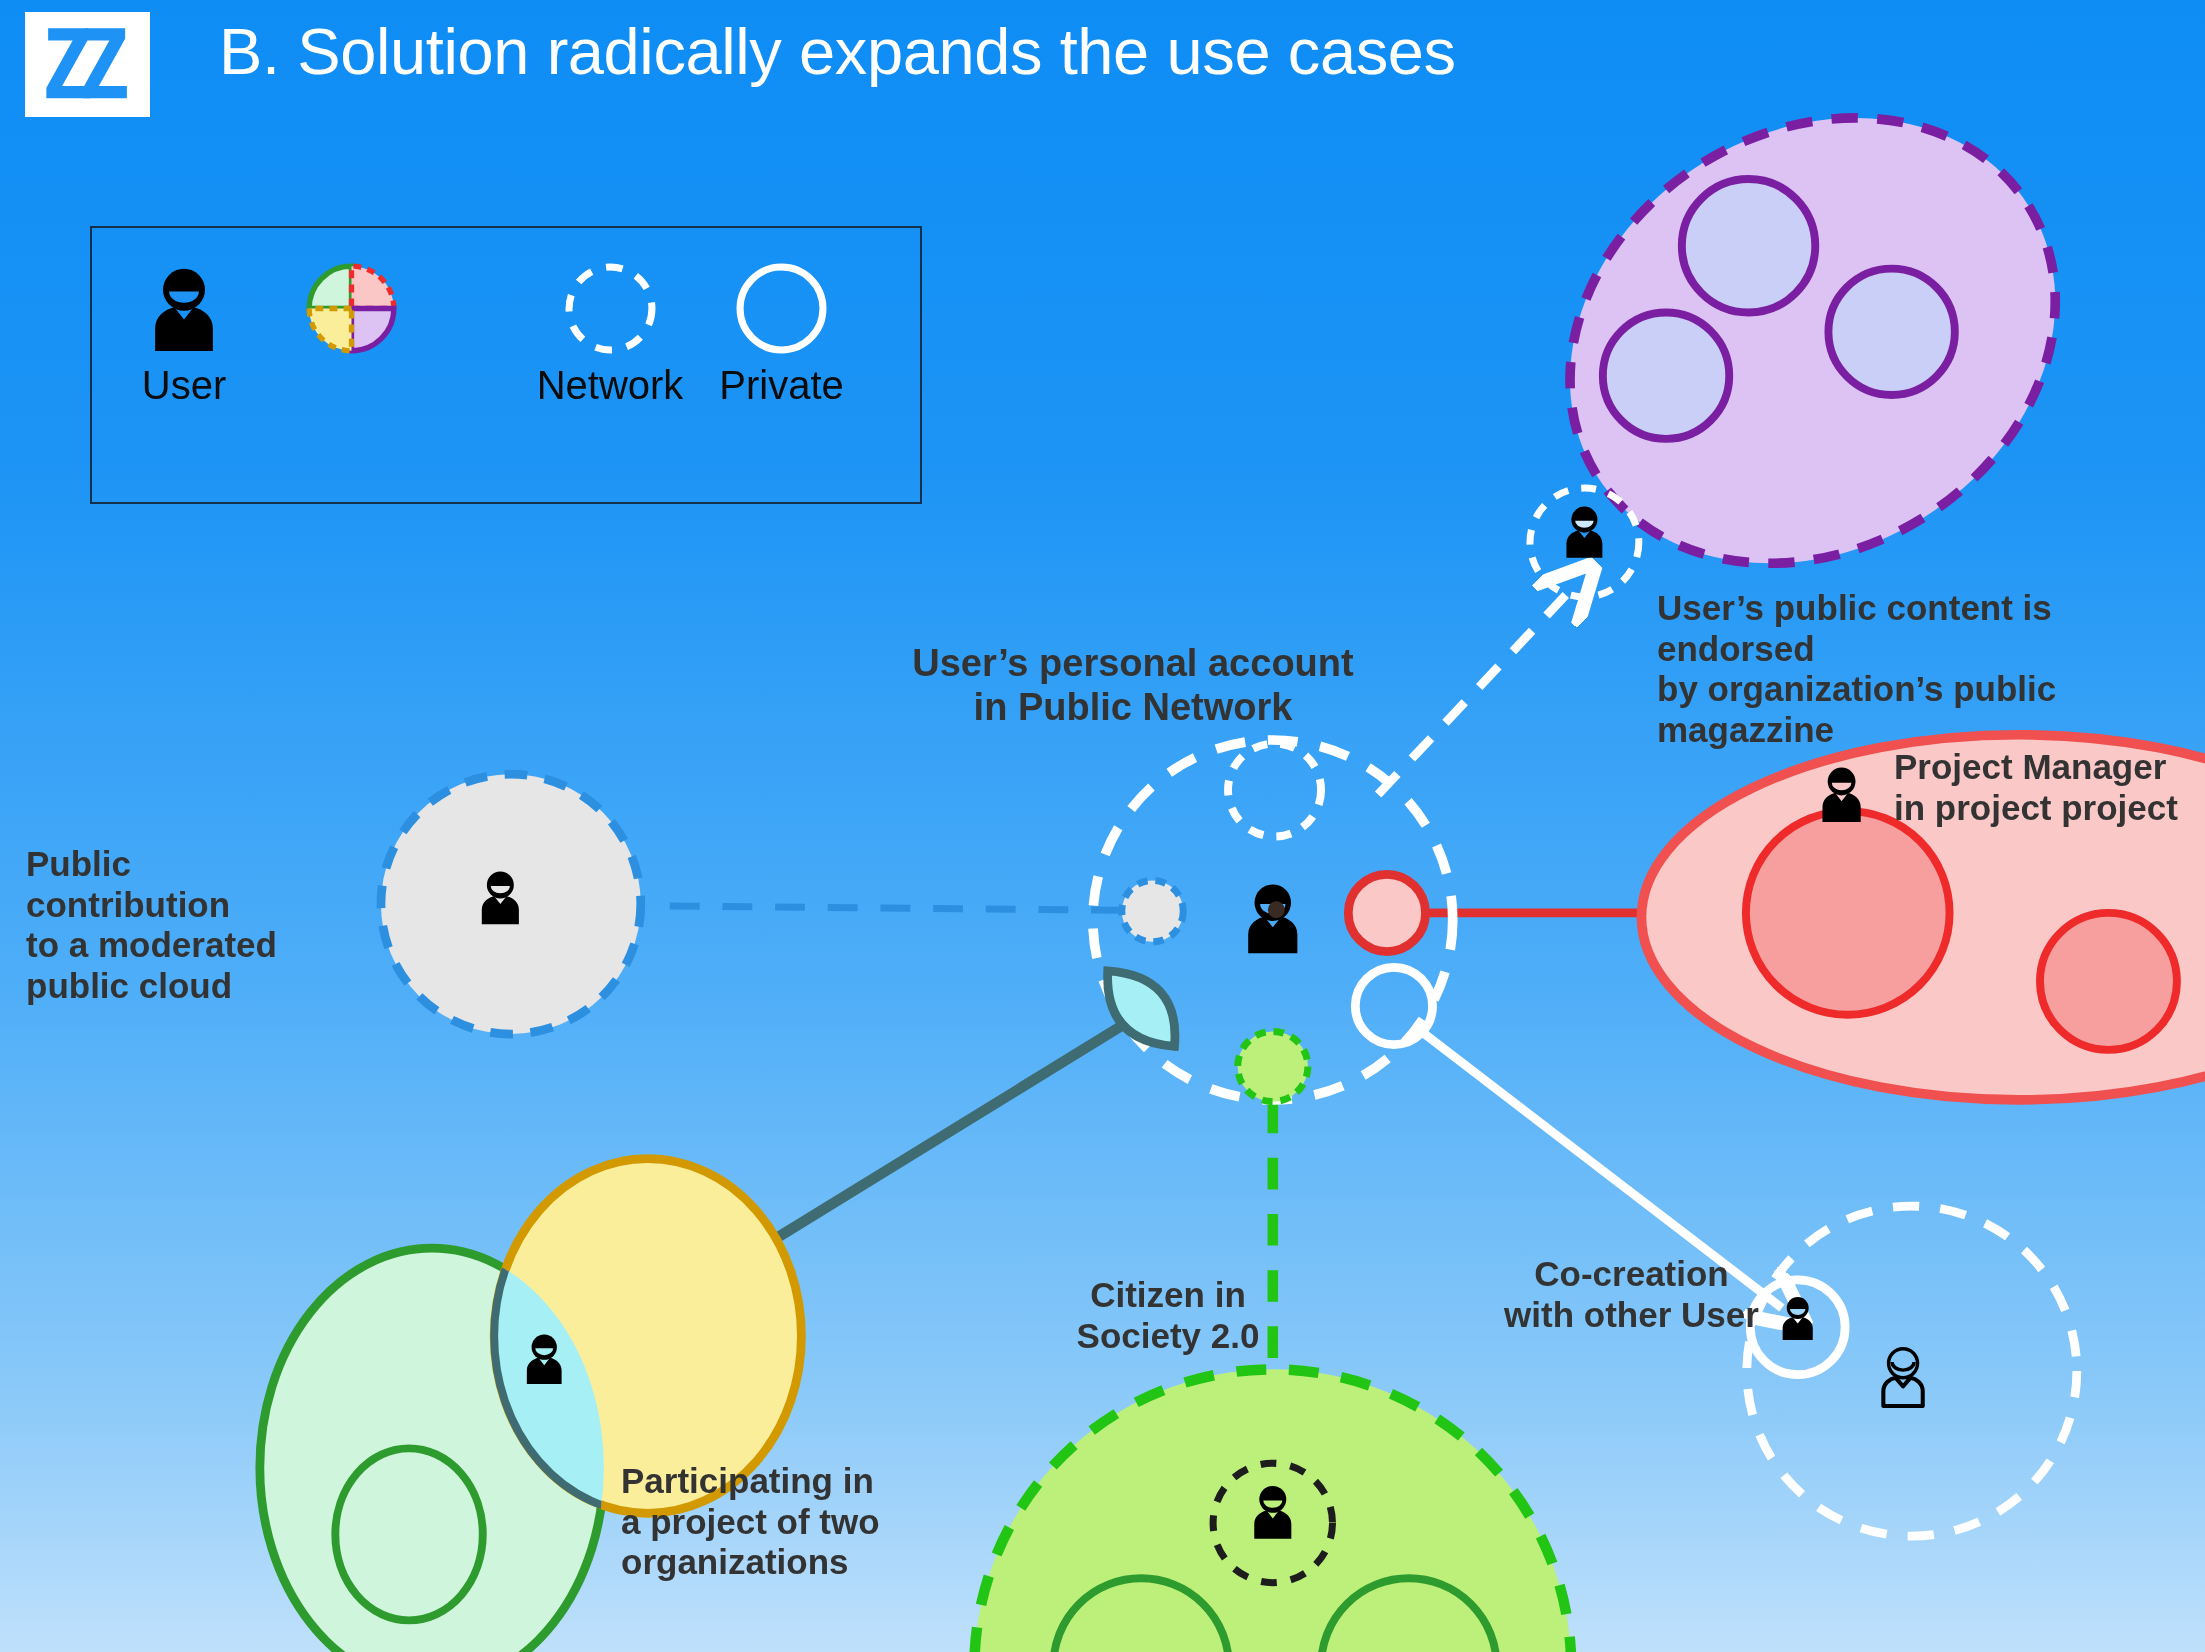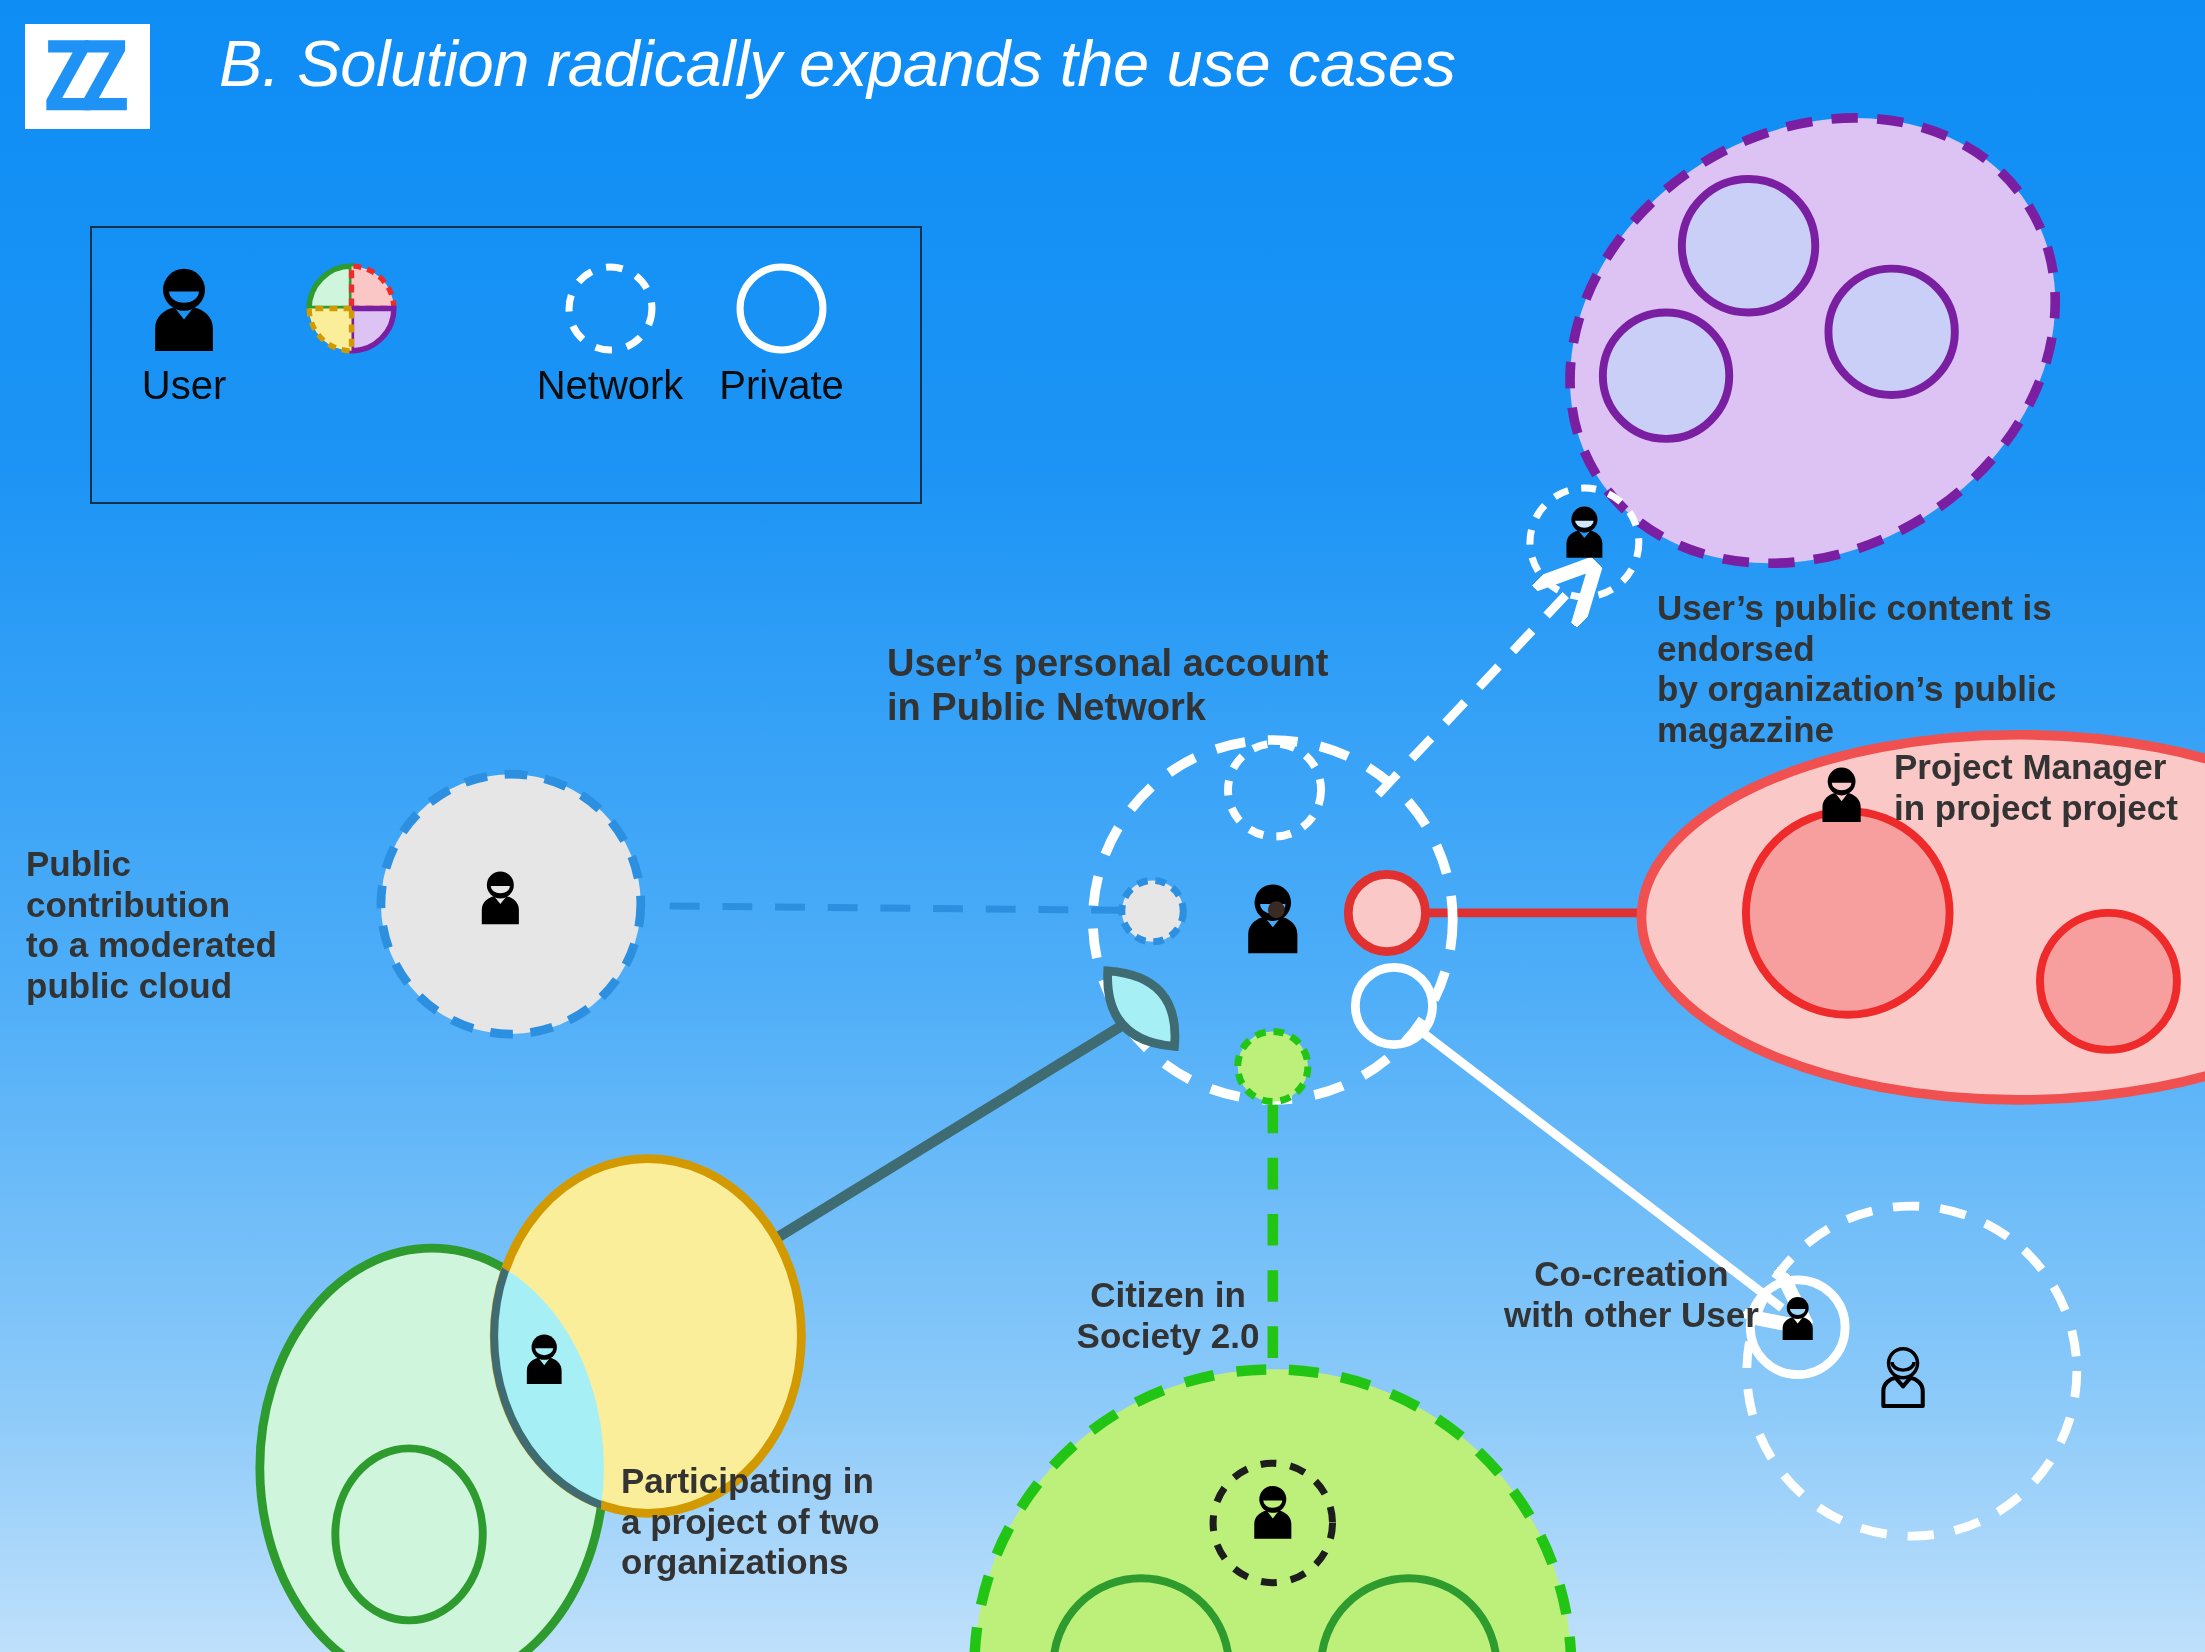--- a/index.html
+++ b/index.html
@@ -8,21 +8,21 @@
     font-family:"Liberation Sans", sans-serif;
     background:#1E93F5;
   }
   #stage{
     position:relative;width:2205px;height:1652px;
     background:linear-gradient(to bottom,#0E8DF5 0%,#1C94F5 28%,#4FAEF8 60%,#8CCAF9 85%,#BFE0FB 100%);
   }
   #diagram{position:absolute;inset:0;width:2205px;height:1652px;}
 
   
-  #header{position:absolute;left:0;top:12px;width:2205px;height:105px;font-style:italic;}
+  #header{position:absolute;left:0;top:0;width:2205px;height:105px;}
   #logo{
     position:absolute;left:24.6px;top:12.3px;width:125px;height:105px;background:#ffffff;
     display:flex;align-items:center;justify-content:center;
   }
   #logo svg{display:block;}
   #title{
     position:absolute;left:219px;top:14px;
     font-size:65px;font-weight:400;color:#ffffff;letter-spacing:-0.4px;
     white-space:nowrap;
   }
@@ -39,21 +39,21 @@
   }
   .legend-label.wrap{white-space:normal;width:237px;}
   .legend-glyph{height:112px;display:flex;align-items:center;justify-content:center;}
 
   
   .anno{
     position:absolute;font-weight:bold;color:#333333;
     font-size:35px;line-height:1.16;
   }
   #anno-public-contribution{left:26px;top:844px;width:303px;text-align:left;}
-  #anno-personal-account{left:887px;top:641px;width:492px;text-align:left;font-size:38px;}
+  #anno-personal-account{left:887px;top:641px;width:492px;text-align:center;font-size:38px;}
   #anno-endorsed{left:1657px;top:588px;width:562px;text-align:left;}
   #anno-project-manager{left:1894px;top:747px;width:290px;text-align:left;}
   #anno-citizen{left:1076px;top:1275px;width:184px;text-align:center;}
   #anno-cocreation{left:1447px;top:1254px;width:369px;text-align:center;}
   #anno-participating{left:621px;top:1461px;width:298px;text-align:left;}
 </style>
 </head>
 <body>
 
 <div id="stage">

